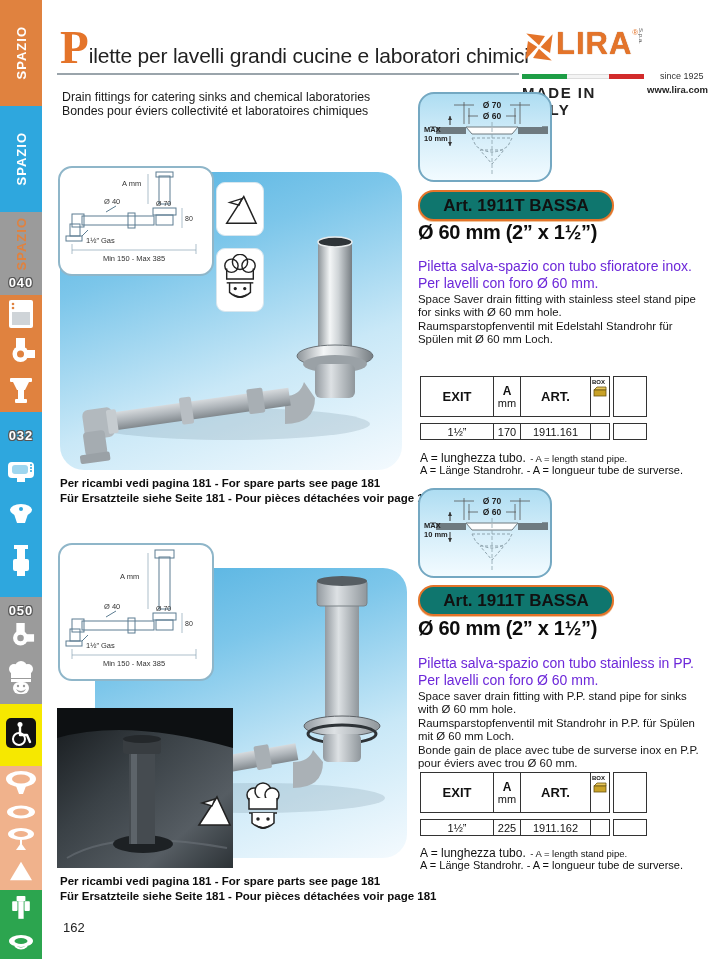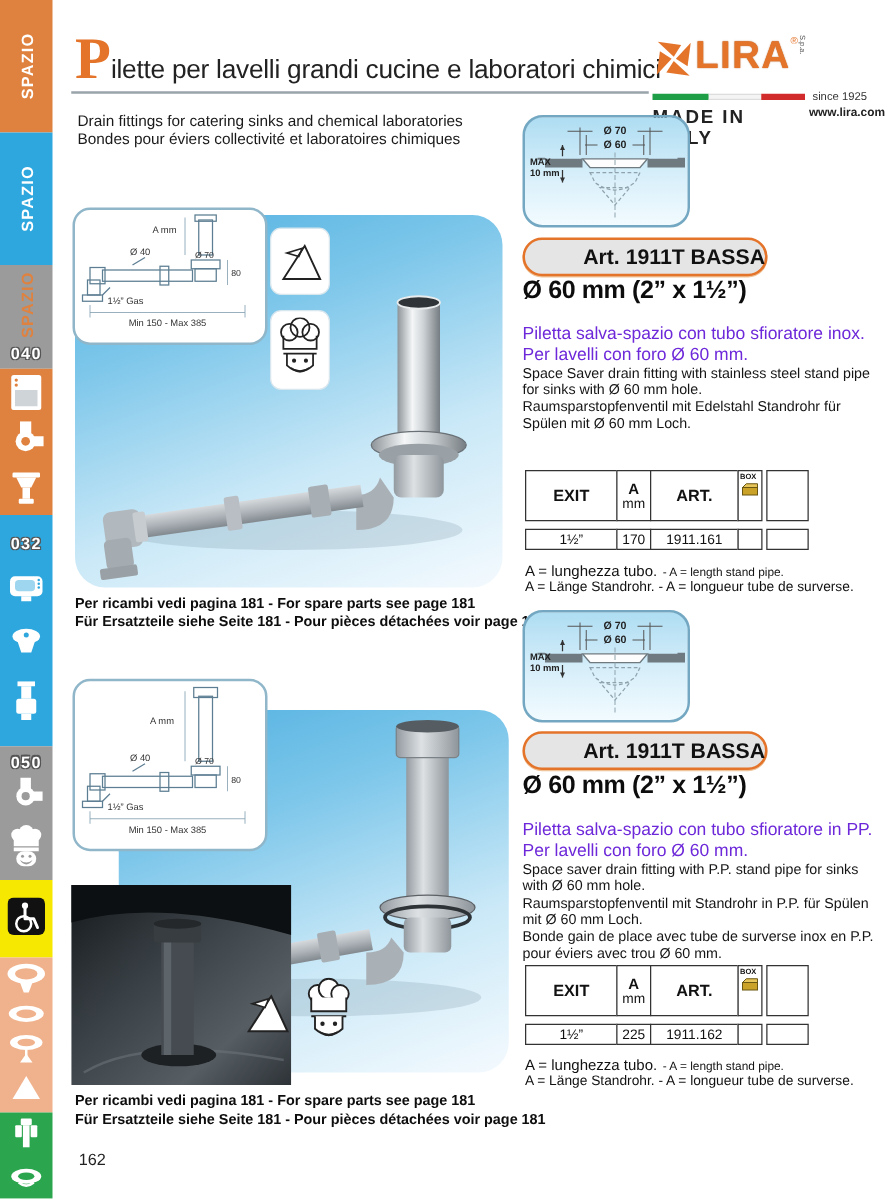--- a/index.html
+++ b/index.html
@@ -34,22 +34,22 @@
   .flag div{height:5px;}
   .logo-since{font-size:9px;color:#333;}
   .logo-bottom{font-size:15px;font-weight:bold;color:#222;letter-spacing:1.5px;}
   .logo-web{font-size:9.5px;font-weight:bold;color:#222;}
 
   
   .hole-box{position:absolute;width:130px;height:86px;border:2px solid #74a8c2;border-radius:16px;
     background:linear-gradient(180deg,#aeddf2 0%,#d8effa 55%,#f2fbff 100%);}
   .hole-box svg{position:absolute;left:0;top:0;}
   .inset-draw{position:absolute;background:#fff;border:2px solid #8fb6c9;border-radius:14px;z-index:5;}
-  .capsule{position:absolute;width:192px;height:27px;border:2px solid #e4742a;border-radius:16px;background:#e5e5e5;
-    display:flex;align-items:center;justify-content:flex-end;font-weight:bold;font-size:17px;color:#111;box-shadow:0 1px 0 #f0c49a;}
+  .capsule{position:absolute;width:192px;height:27px;border:2px solid #e4742a;border-radius:16px;background:#0f766e;
+    display:flex;align-items:center;justify-content:center;font-weight:bold;font-size:17px;color:#111;box-shadow:0 1px 0 #f0c49a;}
   .size-head{position:absolute;font-weight:bold;font-size:20px;color:#0d0d0d;letter-spacing:-0.3px;}
   .desc-it{font-size:14px;line-height:16.5px;color:#6d28d9;}
   .desc-sm{font-size:11.4px;line-height:13.4px;color:#151515;}
   .photo-card{position:absolute;border-radius:24px;
     background:linear-gradient(160deg,#4fb0e0 0%,#7cc6ea 30%,#c9e8f7 65%,#f4fafe 100%);}
   .badge-sq{position:absolute;background:#fff;border-radius:9px;border:1px solid #d8e6ee;display:flex;align-items:center;justify-content:center;}
 
   
   .t-grid{display:flex;}
   .th,.td{border:1px solid #333;margin-left:-1px;display:flex;align-items:center;justify-content:center;background:#fff;box-sizing:border-box;}
@@ -260,21 +260,21 @@
       <span class="logo-word">LIRA</span>
       <span class="logo-reg">®</span>
       <span class="logo-spa">S.p.a.</span>
     </div>
     <div style="display:flex;align-items:center;margin-top:3px;">
       <div class="flag">
         <div style="width:45px;background:#1e9e46;"></div>
         <div style="width:42px;background:#f4f4f4;border-top:1px solid #ddd;border-bottom:1px solid #ddd;box-sizing:border-box;"></div>
         <div style="width:35px;background:#d22b2b;"></div>
       </div>
-      <span class="logo-since" style="margin-left:6px;">since 1925</span>
+      <span class="logo-since" style="margin-left:16px;">since 1925</span>
     </div>
     <div style="display:flex;justify-content:space-between;margin-top:3px;">
       <span class="logo-bottom">MADE IN ITALY</span>
       <span class="logo-web">www.lira.com</span>
     </div>
   </div>
 
   <div class="hole-box" style="left:418px;top:92px;">
     <svg width="130" height="86" viewBox="0 0 130 86">
       <line x1="44" y1="8" x2="44" y2="30" stroke="#555" stroke-width="0.8"></line>
@@ -475,21 +475,21 @@
       <text x="4" y="47" font-size="7.5" font-weight="bold" fill="#222">10 mm</text>
     </svg>
   </div>
 
   <div class="capsule" style="left:418px;top:585px;">
     <span>Art. 1911T BASSA</span>
   </div>
   <div class="size-head" style="left:418px;top:617px;">Ø 60 mm (2” x 1½”)</div>
 
   <div class="abs" style="left:418px;top:655px;width:292px;">
-    <div class="desc-it">Piletta salva-spazio con tubo sfioratore in PP.</div>
+    <div class="desc-it">Piletta salva-spazio con tubo stainless in PP.</div>
     <div class="desc-it">Per lavelli con foro Ø 60 mm.</div>
     <div class="desc-sm" style="margin-top:2px;">Space saver drain fitting with P.P. stand pipe for sinks with Ø 60 mm hole.</div>
     <div class="desc-sm">Raumsparstopfenventil mit Standrohr in P.P. für Spülen mit Ø 60 mm Loch.</div>
     <div class="desc-sm">Bonde gain de place avec tube de surverse inox en P.P. pour éviers avec trou Ø 60 mm.</div>
   </div>
 
   <div class="abs" style="left:420px;top:772px;">
     <div class="t-grid">
       <div class="th c-exit">EXIT</div>
       <div class="th c-a">

